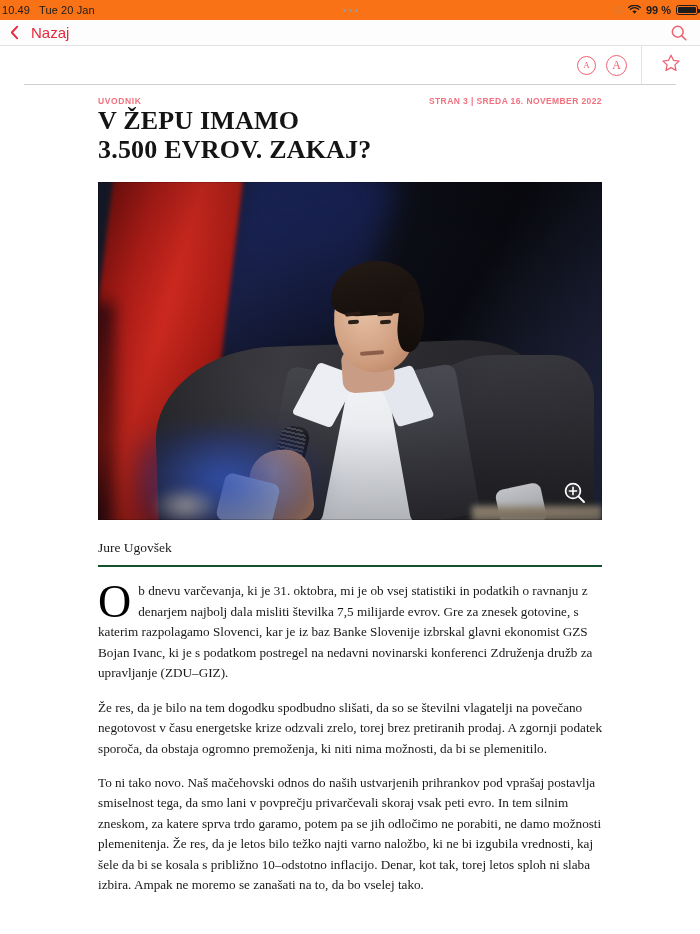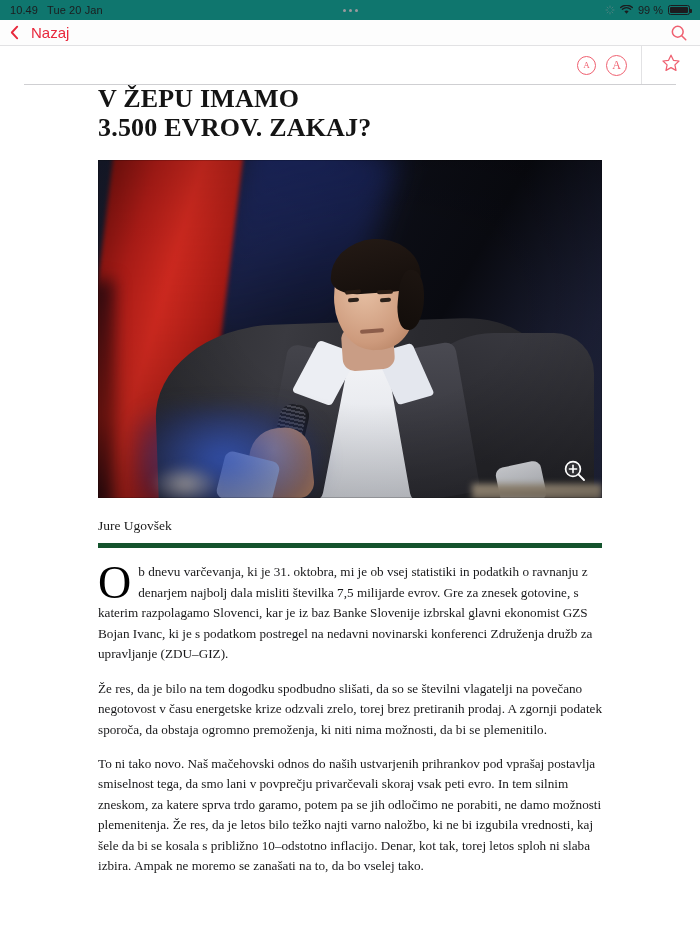--- a/index.html
+++ b/index.html
@@ -8,37 +8,38 @@
     background: #ffffff;
     font-family: "Liberation Sans", sans-serif;
     overflow: hidden;
   }
   body { position: relative; }
 
   
   .statusbar {
     height: 20px;
     display: flex; align-items: center;
-    padding: 0 10px;
+    padding: 0 2px;
     font-size: 11px;
     color: #1c1c1e;
-    background: #0f766e;
+    background: #f97316;
     position: relative;
   }
   .sb-left { display: flex; align-items: center; gap: 9px; font-weight: 400; letter-spacing: .1px;}
   .sb-center {
     position: absolute; left: 0; right: 0; top: 0; bottom: 0;
     display: flex; align-items: center; justify-content: center;
     pointer-events: none;
   }
   .dots { display: flex; gap: 3px; }
   .dots i { width: 3px; height: 3px; border-radius: 50%; background: #9a9a9e; display:block; }
   .sb-right {
     margin-left: auto; display: flex; align-items: center; gap: 5px;
     font-size: 11px;
+    font-weight: bold;
   }
   .spinner { width: 10px; height: 10px; opacity: .45; }
   .wifi { width: 13px; height: 10px; }
   .battery {
     width: 22px; height: 10px; border: 1px solid #1c1c1e; border-radius: 2.5px;
     position: relative; padding: 1px;
   }
   .battery::after {
     content: ""; position: absolute; right: -3px; top: 3px;
     width: 2px; height: 4px; background: #1c1c1e; border-radius: 0 1px 1px 0;
@@ -247,21 +248,21 @@
     position: absolute; right: 14px; bottom: 14px;
     width: 26px; height: 26px; cursor: pointer;
   }
 
   
   .byline {
     margin-top: 18px;
     font-family: "Liberation Serif", serif;
     font-size: 13.5px; line-height: 1.42; color: #1a1a1a;
     padding-bottom: 8px;
-    border-bottom: 5px solid #14532d;
+    border-bottom: 2px solid #14532d;
   }
 
   
   .body-text {
     font-family: "Liberation Serif", serif;
     font-size: 13.2px; line-height: 1.55;
     color: #18181a;
     text-align: left;
   }
   .body-text p { margin-top: 14px; }
@@ -347,20 +348,24 @@
       <svg viewBox="0 0 24 24" width="20" height="20">
         <path d="M12 2.6 L14.9 8.8 L21.6 9.6 L16.7 14.2 L18 20.8 L12 17.5 L6 20.8 L7.3 14.2 L2.4 9.6 L9.1 8.8 Z" fill="none" stroke="#ef6070" stroke-width="1.5" stroke-linejoin="round"></path>
       </svg>
     </span>
   </div>
 </div>
 
 <div class="article">
   <div class="rule-top"></div>
 
+  <div class="meta">
+    <span>UVODNIK</span>
+    <span class="meta-right">STRAN 3  |  SREDA 16. NOVEMBER 2022</span>
+  </div>
 
   <h1 class="headline">V ŽEPU IMAMO
 3.500 EVROV. ZAKAJ?</h1>
 
   <div class="photo-wrap">
     <div class="ph-bg"></div>
     <div class="ph-bluestreak"></div>
     <div class="ph-red"></div>
     <div class="ph-red2"></div>
     <div class="ph-suit"></div>

